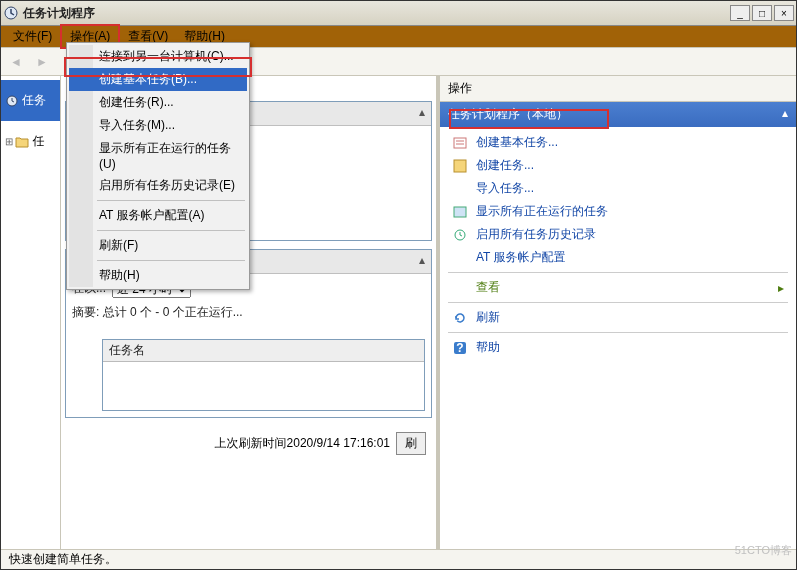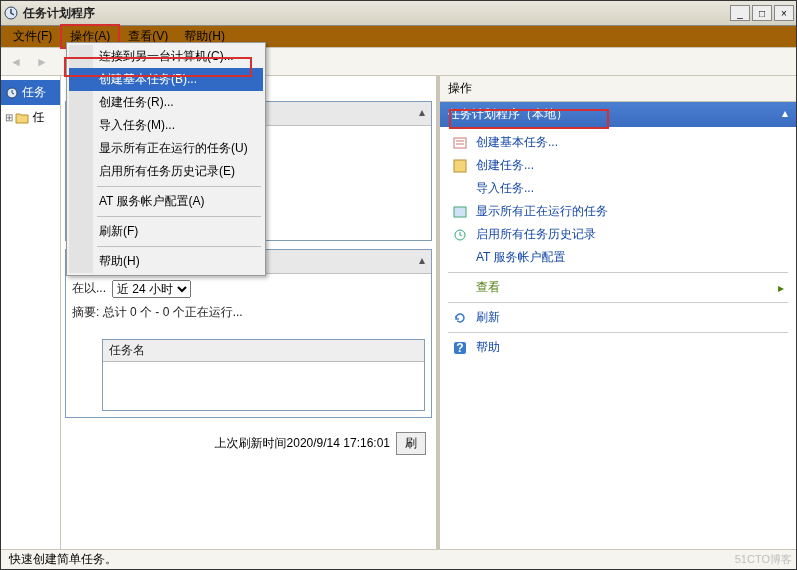--- a/index.html
+++ b/index.html
@@ -10,55 +10,55 @@
 .titlebar .title { flex: 1; font-weight: bold; color: #222; }
 .titlebar .winbtn { width: 20px; height: 16px; border: 1px solid #888; margin-left: 2px; background: #eee; display:flex; align-items:center; justify-content:center; font-size:10px; }
 .menubar { height: 22px; background: #a16207; display: flex; align-items: center; border-bottom: 1px solid #c9c6b8; padding-left: 4px; position: relative; }
 .menuitem { padding: 2px 8px; cursor: default; }
 .menuitem.hl { border: 2px solid #d62f2f; }
 .toolbar { height: 28px; background: #f5f4ef; border-bottom: 1px solid #c9c6b8; display:flex; align-items:center; padding-left:4px; gap:4px; }
 .toolbtn { width:22px; height:22px; border:1px solid transparent; display:flex; align-items:center; justify-content:center; color:#888; }
 .toolbtn.disabled { color:#bbb; }
 .body { flex: 1; display: flex; background: #fff; overflow:hidden; }
 .tree { width: 60px; border-right: 1px solid #c9c6b8; background: #fff; padding-top: 4px; overflow:hidden; }
-.tree-row { display:flex; align-items:center; padding:4px 4px; white-space:nowrap; }
+.tree-row { display:flex; align-items:center; padding:12px 4px; white-space:nowrap; }
 .tree-row.sel { background:#316ac5; color:#fff; }
 .content { flex:1; display:flex; flex-direction:column; padding:0 4px; position:relative; overflow:hidden; }
 .content-hdr { padding:4px; color:#333; white-space:nowrap; overflow:hidden; }
 .panel { border:1px solid #7f9db9; margin-bottom:8px; }
 .panel-hdr { background:#e8e8e8; padding:3px 6px; border-bottom:1px solid #bfbfbf; display:flex; justify-content:space-between; }
 .panel-hdr .chevup { color:#555; }
 .panel-body { padding:6px; color:#222; }
 .actions { width: 360px; border-left:4px solid #c9c6b8; display:flex; flex-direction:column; }
 .actions-hdr { background:#f5f4ef; padding:4px 8px; border-bottom:1px solid #c9c6b8; }
 .actions-subhdr { background: linear-gradient(#4b7fd0,#3a6cc0); color:#fff; padding:4px 8px; display:flex; justify-content:space-between; }
 .actions-list { flex:1; overflow:auto; padding:4px 0; }
 .action-row { display:flex; align-items:center; padding:3px 12px; gap:8px; color:#4d7c0f; }
 .action-row.link { color:#1246a6; }
 .action-row .aicon { width:16px; height:16px; display:inline-flex; align-items:center; justify-content:center; }
 .sep { height:1px; background:#ccc; margin:3px 8px; }
 .statusbar { height:20px; background:#f5f4ef; border-top:1px solid #c9c6b8; padding:2px 8px; display:flex; align-items:center; justify-content:space-between; }
 
 
-.dropdown { position:absolute; top:41px; left:65px; width:200px; background:#f1f1f1; border:1px solid #999; box-shadow:2px 2px 4px rgba(0,0,0,.3); z-index:20; padding:2px; }
+.dropdown { position:absolute; top:41px; left:65px; width:184px; background:#f1f1f1; border:1px solid #999; box-shadow:2px 2px 4px rgba(0,0,0,.3); z-index:20; padding:2px; }
 .dropdown .gutter { position:absolute; top:2px; left:2px; bottom:2px; width:24px; background:#e3e3e3; }
 .ditem { position:relative; padding:3px 8px 3px 30px; color:#000; }
 .ditem.sel { background:#316ac5; color:#fff; }
 .dsep { height:1px; background:#c0c0c0; margin:3px 2px 3px 28px; }
 .red-box1 { position:absolute; border:2px solid #d62f2f; pointer-events:none; }
 .red-box-menu { top:56px; left:63px; width:188px; height:20px; z-index:30; }
 .red-box-action { top:108px; left:448px; width:160px; height:20px; z-index:30; }
 
 .form-row { display:flex; align-items:center; gap:6px; margin-bottom:6px; }
 select { font-size:12px; }
 .grid { border:1px solid #7f9db9; height:72px;margin-left:30px; }
 .grid-hdr { background:#eee; border-bottom:1px solid #bbb; padding:2px 6px; }
 .refresh-row { display:flex; align-items:center; gap:6px; justify-content:flex-end; padding:6px; }
 .btn { border:1px solid #888; background:#efefef; padding:2px 8px; }
-.watermark { position:absolute; right:4px; bottom:2px; color:#c0c0c0; font-size:11px; }
+.watermark { position:absolute; right:4px; bottom:11px; color:#c0c0c0; font-size:11px; }
 svg { display:block; }
 </style>
 </head>
 <body>
 
 <div class="window">
 
   <div class="titlebar">
     <span class="appicon">
       <svg width="16" height="16">

